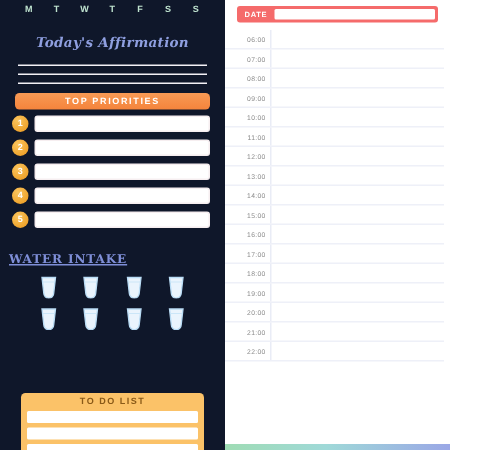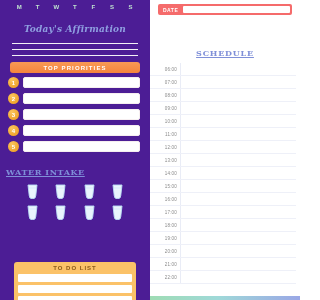--- a/index.html
+++ b/index.html
@@ -13,21 +13,21 @@
     position: relative;
     width: 300px; height: 300px;
     background: #fdfdfd;
     display: flex;
   }
 
   
   .left-col {
     width: 150px; height: 300px;
     position: relative;
-    background: #4c1d95;
+    background: #0f172a;
     padding: 0 6px;
   }
 
   .day-strip {
     display: flex;
     justify-content: space-around;
     align-items: center;
     height: 12px;
     padding: 0 4px;
     margin-top: 1px;
@@ -348,21 +348,20 @@
     </div>
   </div>
 
   <div class="right-col">
 
     <div class="date-bar">
       <div class="date-label">DATE</div>
       <div class="date-field"></div>
     </div>
 
-    <div class="schedule-title">SCHEDULE</div>
 
     <div class="schedule-list" id="schedule-list">
         <div class="sched-row">
           <div class="sched-time">06:00</div>
           <div class="sched-line"></div>
         </div>
         <div class="sched-row">
           <div class="sched-time">07:00</div>
           <div class="sched-line"></div>
         </div>

